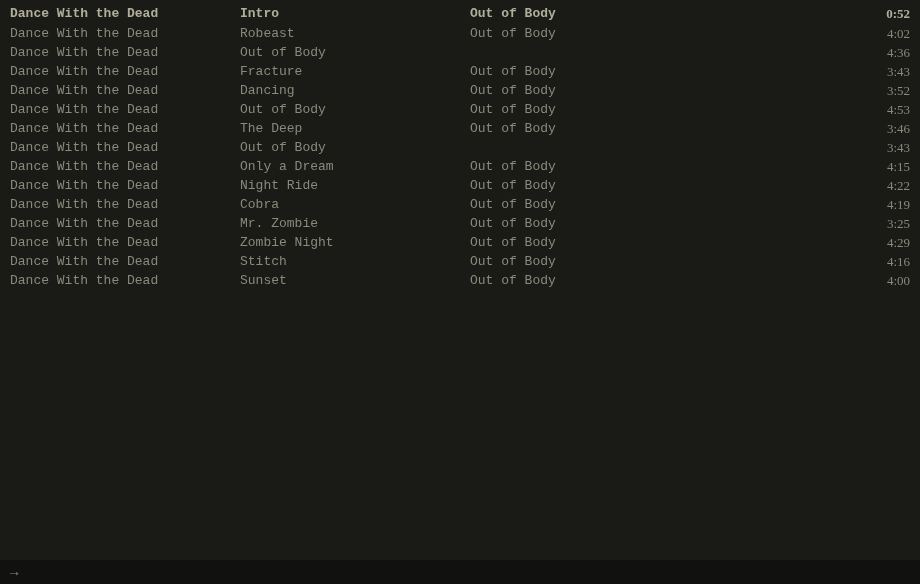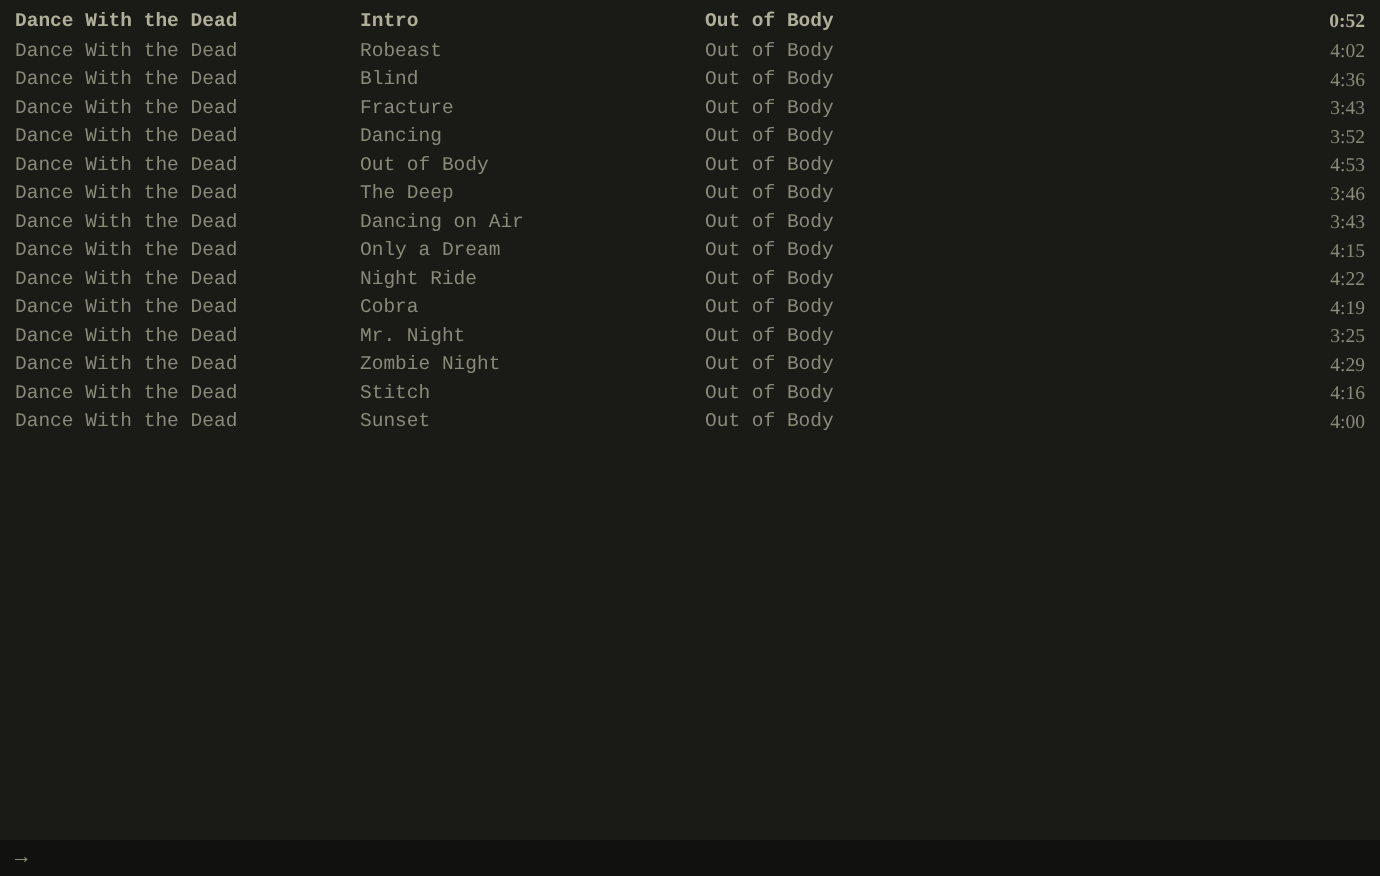--- a/index.html
+++ b/index.html
@@ -99,21 +99,20 @@
     <span class="col-duration">0:52</span>
   </div>
 <div class="track-row">
       <span class="col-artist">Dance With the Dead</span>
       <span class="col-title">Robeast</span>
       <span class="col-album">Out of Body</span>
       <span class="col-duration">4:02</span>
     </div>
     <div class="track-row">
       <span class="col-artist">Dance With the Dead</span>
-      <span class="col-title">Blind</span>
       <span class="col-album">Out of Body</span>
       <span class="col-duration">4:36</span>
     </div>
     <div class="track-row">
       <span class="col-artist">Dance With the Dead</span>
       <span class="col-title">Fracture</span>
       <span class="col-album">Out of Body</span>
       <span class="col-duration">3:43</span>
     </div>
     <div class="track-row">
@@ -129,21 +128,20 @@
       <span class="col-duration">4:53</span>
     </div>
     <div class="track-row">
       <span class="col-artist">Dance With the Dead</span>
       <span class="col-title">The Deep</span>
       <span class="col-album">Out of Body</span>
       <span class="col-duration">3:46</span>
     </div>
     <div class="track-row">
       <span class="col-artist">Dance With the Dead</span>
-      <span class="col-title">Dancing on Air</span>
       <span class="col-album">Out of Body</span>
       <span class="col-duration">3:43</span>
     </div>
     <div class="track-row">
       <span class="col-artist">Dance With the Dead</span>
       <span class="col-title">Only a Dream</span>
       <span class="col-album">Out of Body</span>
       <span class="col-duration">4:15</span>
     </div>
     <div class="track-row">
@@ -153,21 +151,21 @@
       <span class="col-duration">4:22</span>
     </div>
     <div class="track-row">
       <span class="col-artist">Dance With the Dead</span>
       <span class="col-title">Cobra</span>
       <span class="col-album">Out of Body</span>
       <span class="col-duration">4:19</span>
     </div>
     <div class="track-row">
       <span class="col-artist">Dance With the Dead</span>
-      <span class="col-title">Mr. Night</span>
+      <span class="col-title">Mr. Zombie</span>
       <span class="col-album">Out of Body</span>
       <span class="col-duration">3:25</span>
     </div>
     <div class="track-row">
       <span class="col-artist">Dance With the Dead</span>
       <span class="col-title">Zombie Night</span>
       <span class="col-album">Out of Body</span>
       <span class="col-duration">4:29</span>
     </div>
     <div class="track-row">

